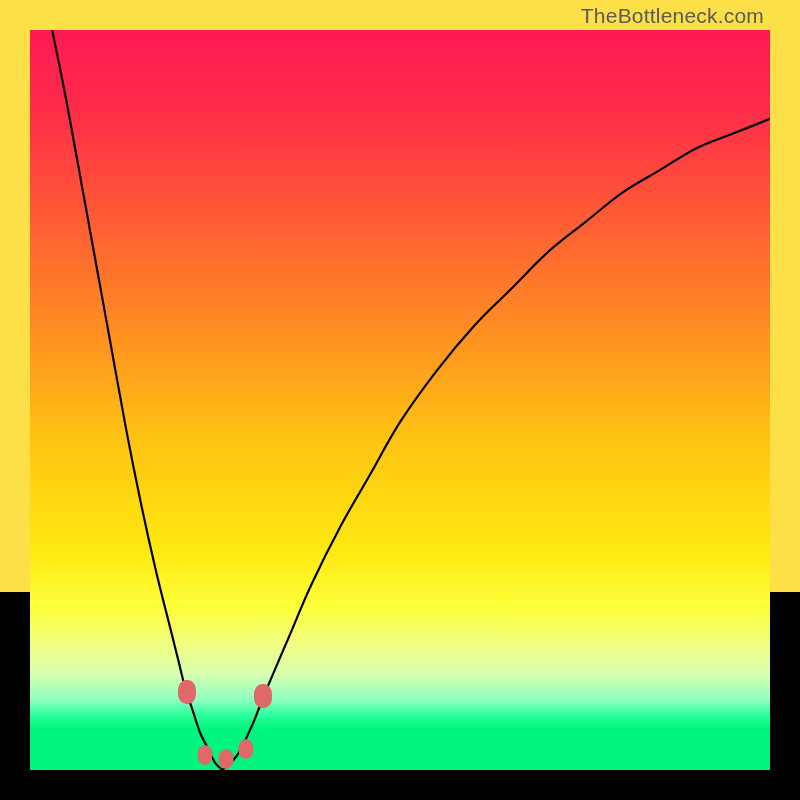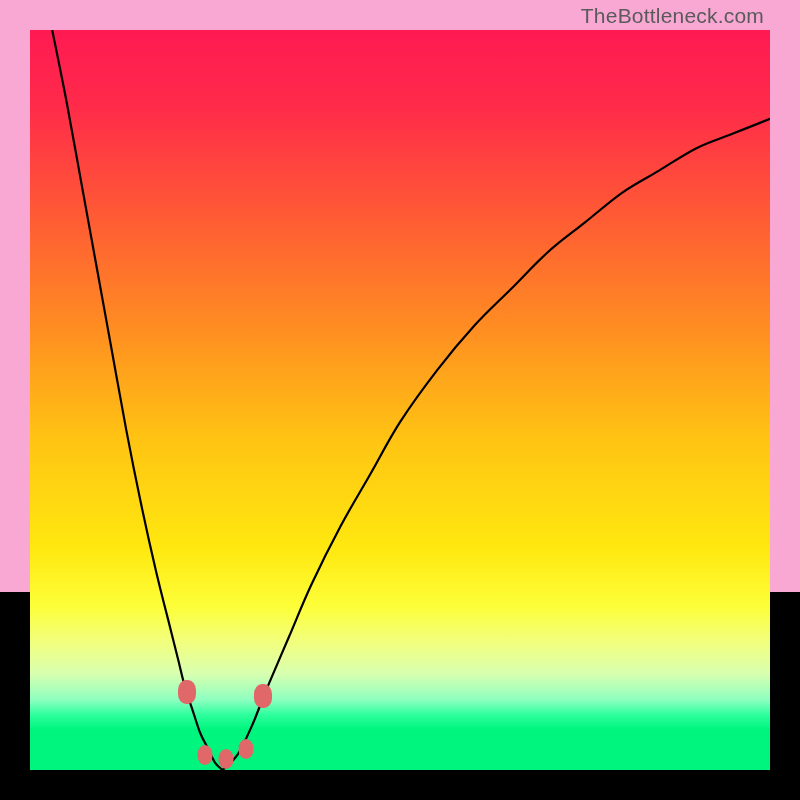--- a/index.html
+++ b/index.html
@@ -9,21 +9,21 @@
     height: 800px;
     background: #000;
     overflow: hidden;
   }
   .frame {
     position: absolute;
     left: 0;
     top: 0;
     width: 800px;
     height: 592px;
-    background: #f9a8d4;
+    background: #fde047;
   }
   .plot {
     position: absolute;
     left: 30px;
     top: 30px;
     width: 740px;
     height: 740px;
     overflow: hidden;
   }
   .gradient {

